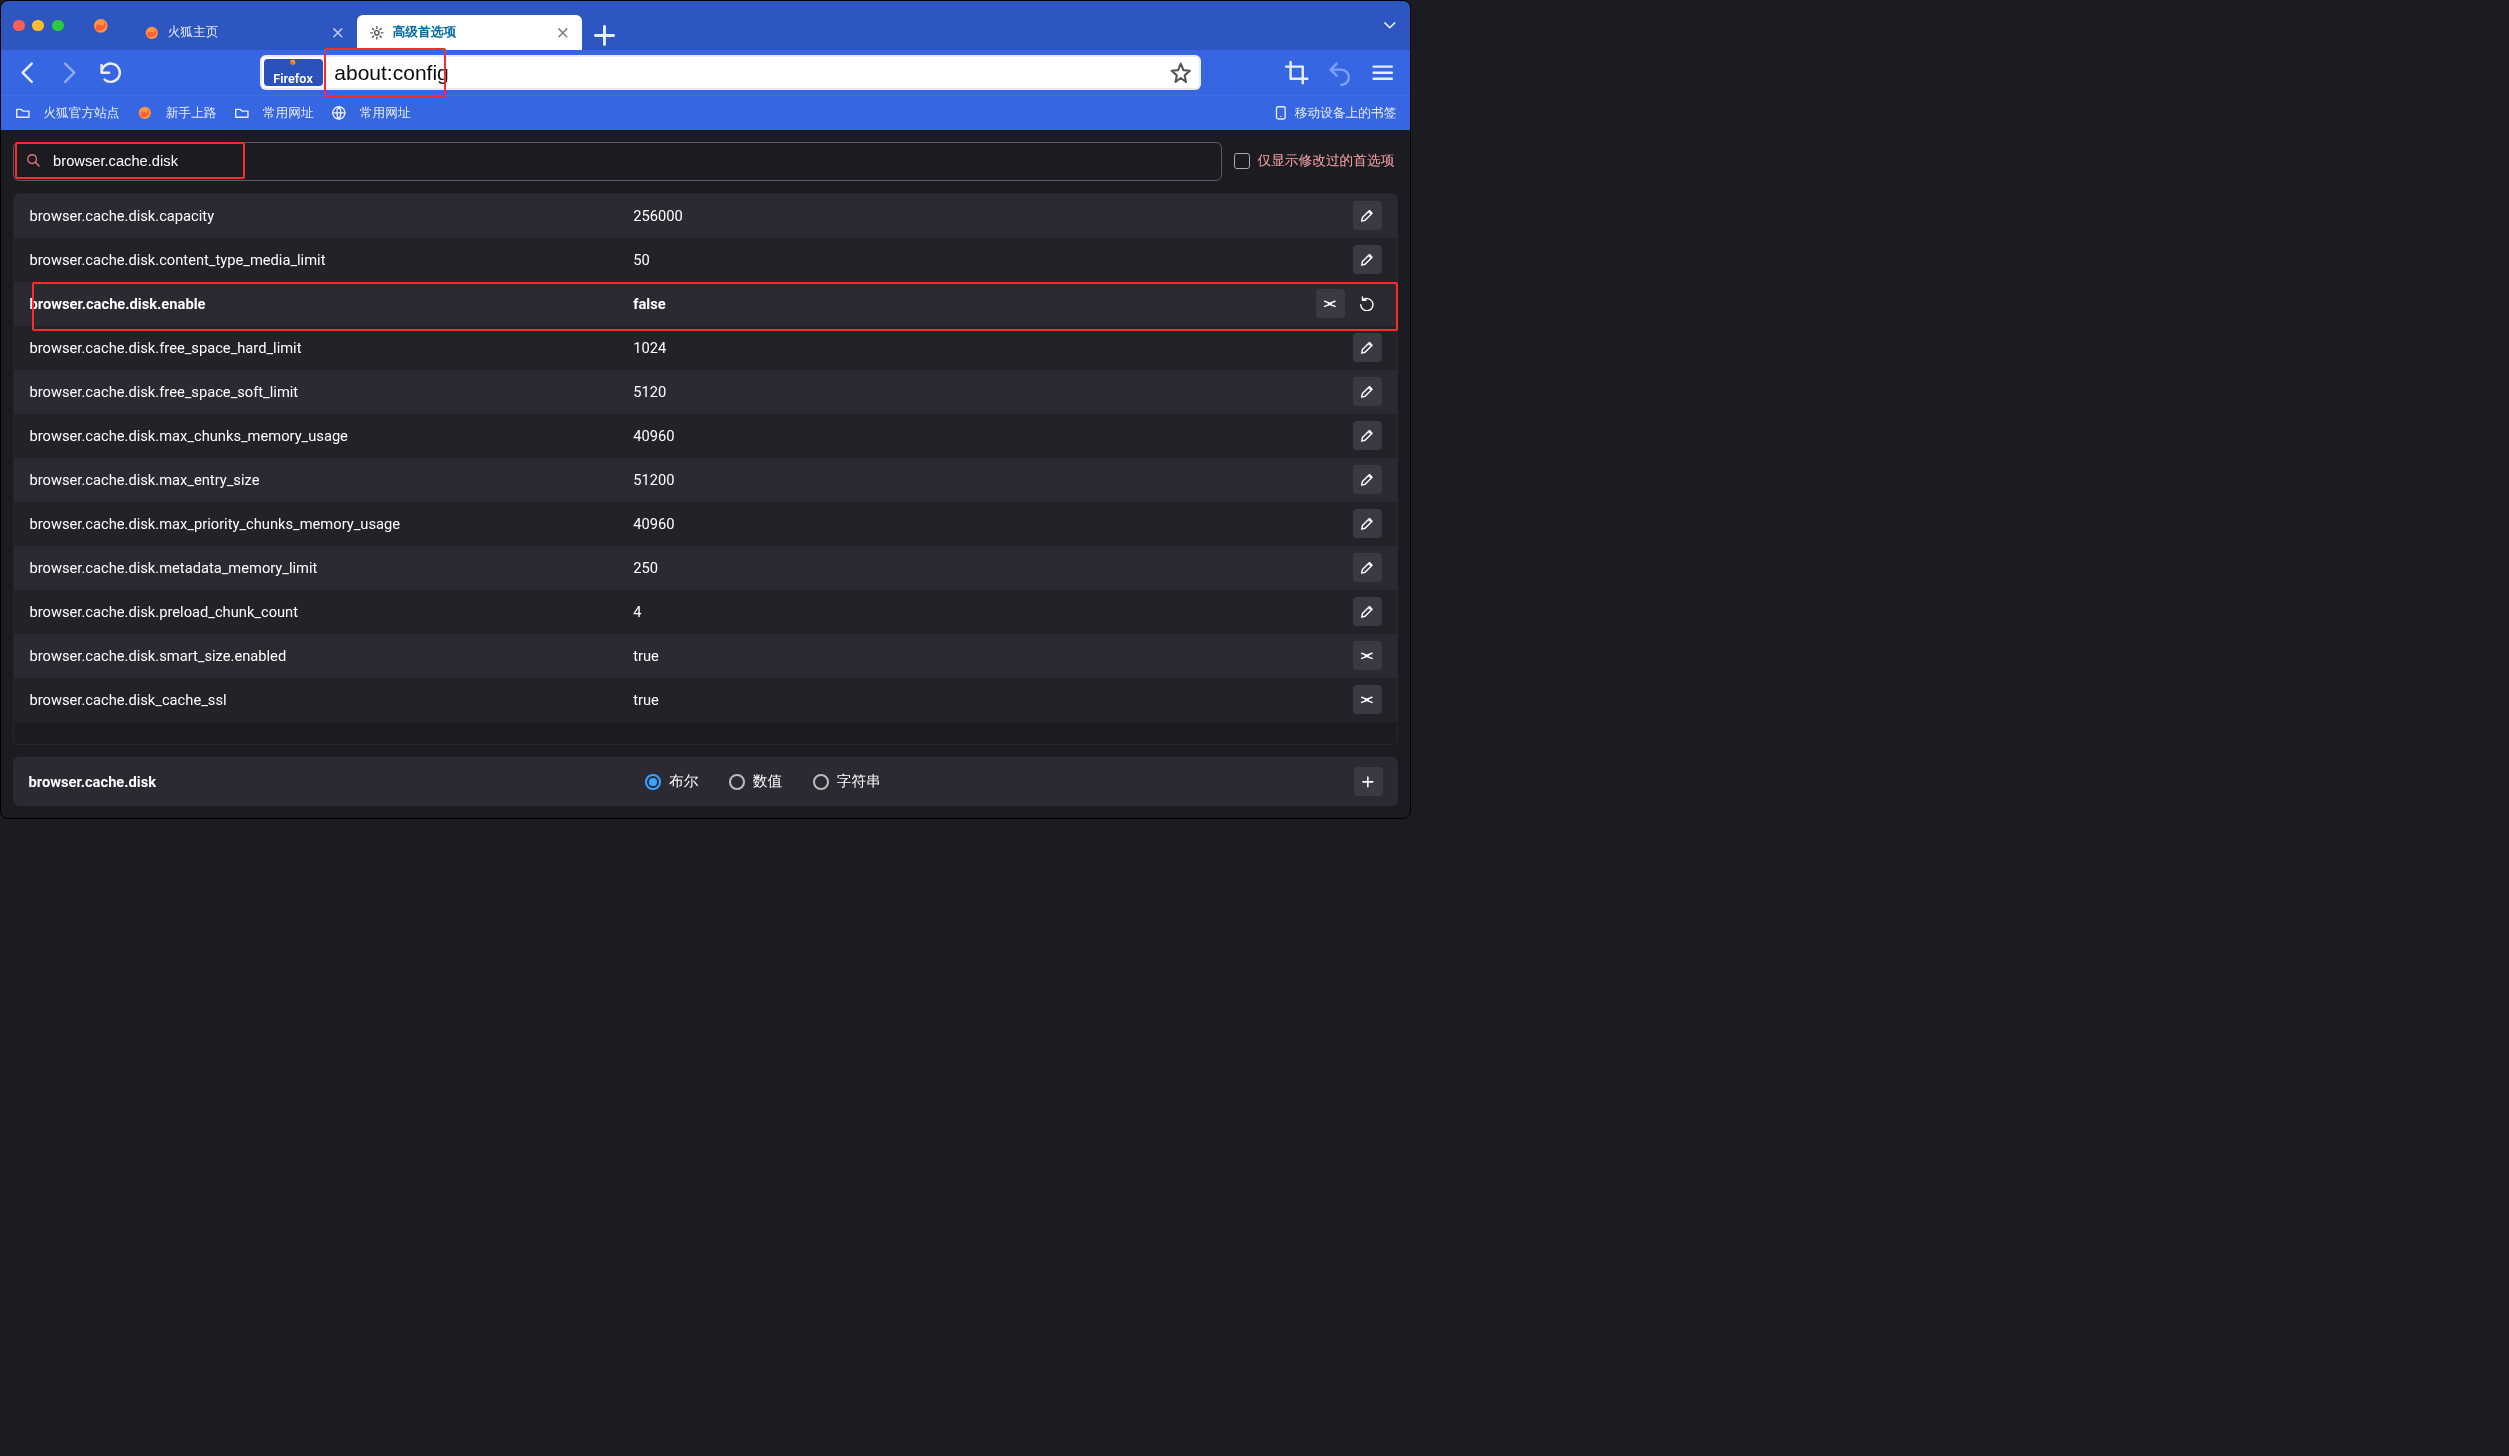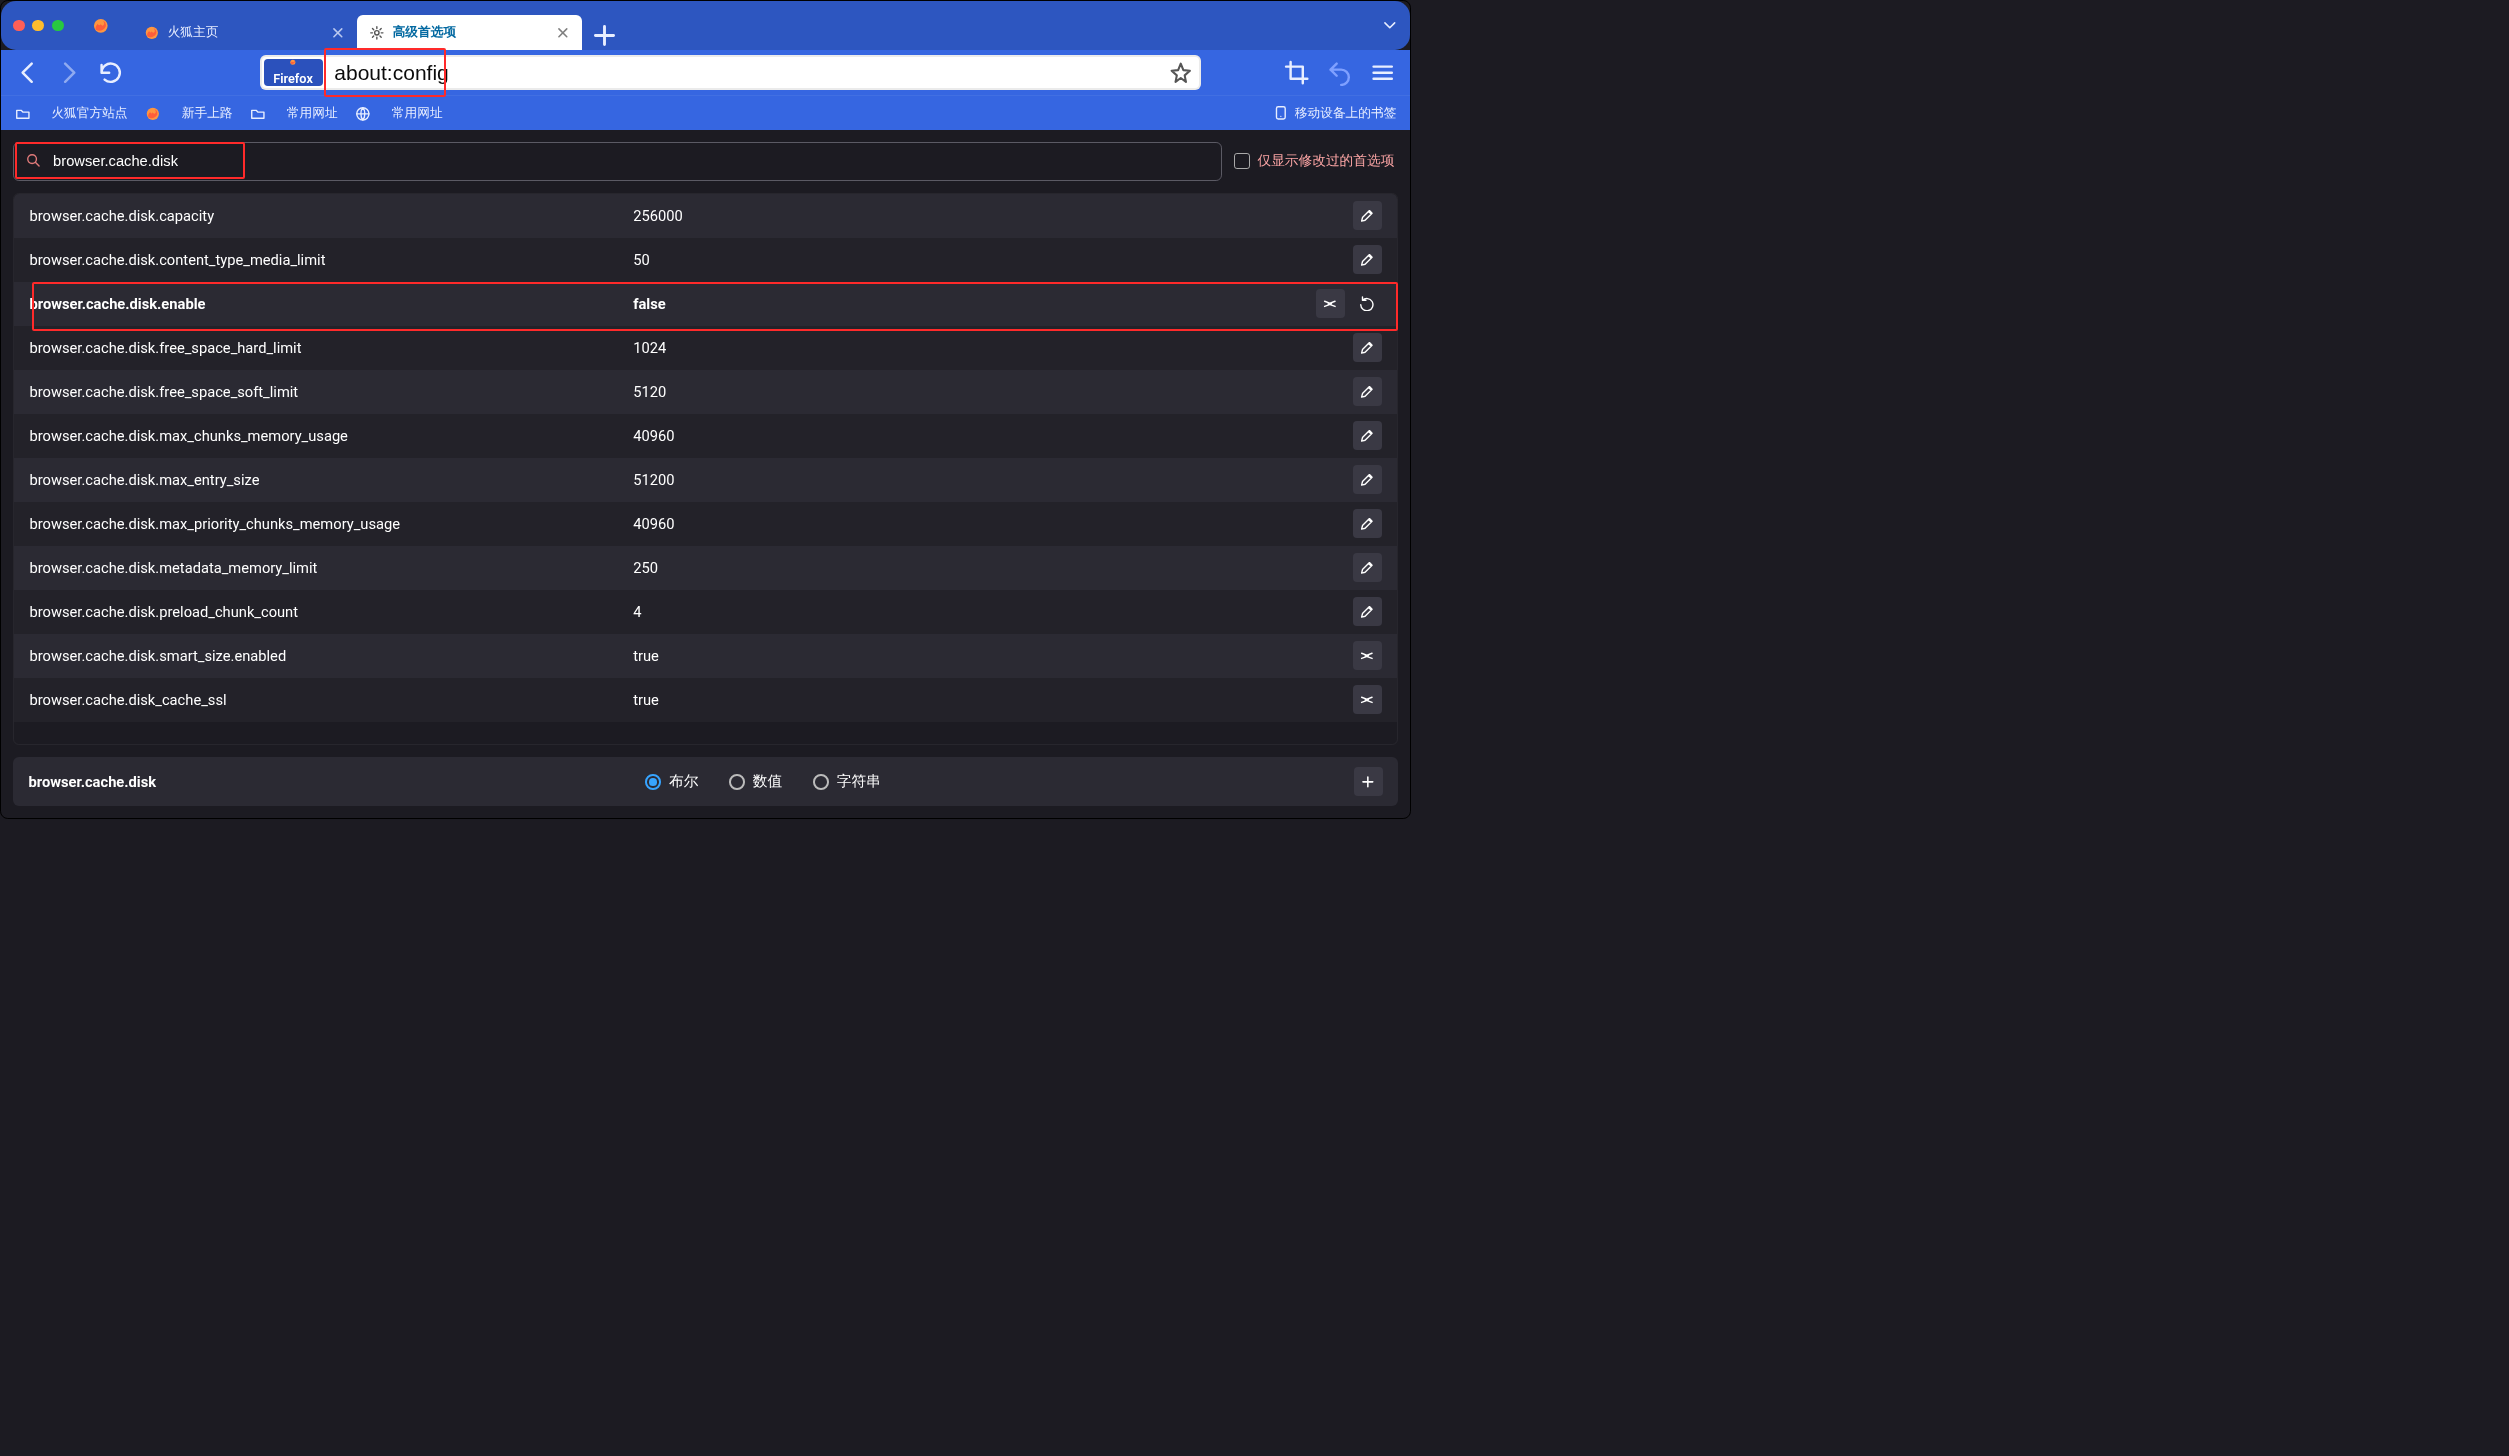--- a/index.html
+++ b/index.html
@@ -34,21 +34,20 @@
     position:relative;
   }
 
   
   .titlebar{
     height:49px;
     background:var(--titlebar-bg);
     display:flex;align-items:center;
     padding:0 11.8px;
     gap:9.8px;
-    border-radius:15px;
   }
   .traffic-lights{display:flex;gap:7.8px;margin-right:17.6px;}
   .traffic-lights span{width:11.8px;height:11.8px;border-radius:50%;}
   .tl-red{background:#ff5f57;}
   .tl-yellow{background:#febc2e;}
   .tl-green{background:#28c840;}
   .app-icon{width:19.6px;height:19.6px;display:flex;align-items:center;justify-content:center;}
   .fx-icon svg{width:17.6px;height:17.6px;}
   .tabs{display:flex;align-items:flex-end;height:100%;gap:0;margin-left:11.8px;}
   .tab{
@@ -94,21 +93,21 @@
   .urlbar-star{width:23.5px;height:23.5px;margin-right:7.8px;color:#555;display:flex;align-items:center;justify-content:center;}
   .right-tools{margin-left:auto;display:flex;align-items:center;gap:15.7px;color:#d7e1ff;}
 
   
   .bookmarkbar{
     height:35px;background:var(--bookmark-bg);
     display:flex;align-items:center;padding:0 13.7px;gap:17.6px;
     color:#e8eeff;font-size:12.7px;
     border-top:1px solid rgba(255,255,255,.06);
   }
-  .bm-item{display:flex;align-items:flex-end;gap:21px;}
+  .bm-item{display:flex;align-items:flex-start;gap:13px;}
   .bm-right{margin-left:auto;display:flex;align-items:center;gap:5.9px;}
 
   
   .content{
     position:absolute;left:0;right:0;top:129px;bottom:0;
     padding:11.8px;
     display:flex;flex-direction:column;gap:11.8px;
   }
   .search-row{display:flex;gap:11.8px;align-items:center;}
   .search-box{

